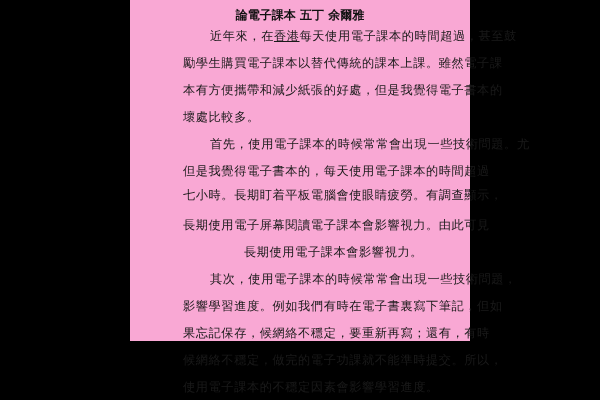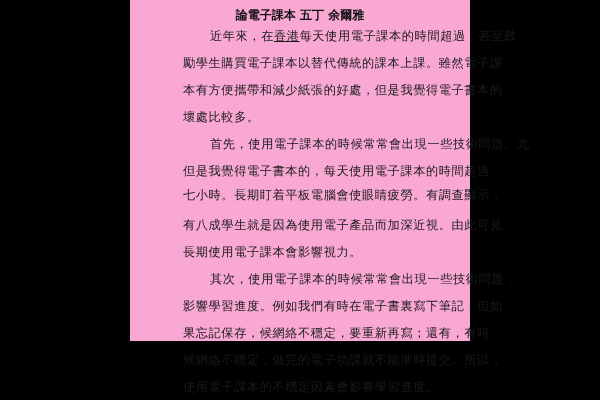--- a/index.html
+++ b/index.html
@@ -19,22 +19,22 @@
 
   <div class="line" style="top:28px; left:80px;">
     <span>近年來，在</span><span class="u">香港</span><span>每天使用電子課本的時間超過，甚至鼓</span>
   </div>
   <div class="line" style="top:55px;">勵學生購買電子課本以替代傳統的課本上課。雖然電子課</div>
   <div class="line" style="top:82px;">本有方便攜帶和減少紙張的好處，但是我覺得電子書本的</div>
   <div class="line" style="top:109px;">壞處比較多。</div>
   <div class="line" style="top:136px; left:80px;">首先，使用電子課本的時候常常會出現一些技術問題。尤</div>
   <div class="line" style="top:163px;">但是我覺得電子書本的，每天使用電子課本的時間超過</div>
   <div class="line" style="top:176px;margin-top:11px;">七小時。長期盯着平板電腦會使眼睛疲勞。有調查顯示，</div>
-  <div class="line" style="top:217px;">有八成學生就是因為使用電子產品而加深近視。由此可見</div>
-  <div class="line" style="top:244px;">長期使用電子課本會影響視力。</div>
+  <div class="line" style="top:217px;">長期使用電子屏幕閱讀電子課本會影響視力。由此可見</div>
+  <div class="line" style="top:244px;text-align:right;">長期使用電子課本會影響視力。</div>
 
   <div class="line" style="top:271px; left:80px;">其次，使用電子課本的時候常常會出現一些技術問題，</div>
   <div class="line" style="top:298px;">影響學習進度。例如我們有時在電子書裏寫下筆記，但如</div>
   <div class="line" style="top:325px;">果忘記保存，候網絡不穩定，要重新再寫；還有，有時</div>
   <div class="line" style="top:352px;">候網絡不穩定，做完的電子功課就不能準時提交。所以，</div>
   <div class="line" style="top:379px;">使用電子課本的不穩定因素會影響學習進度。</div>
 
 </div>
 
 </body></html>

